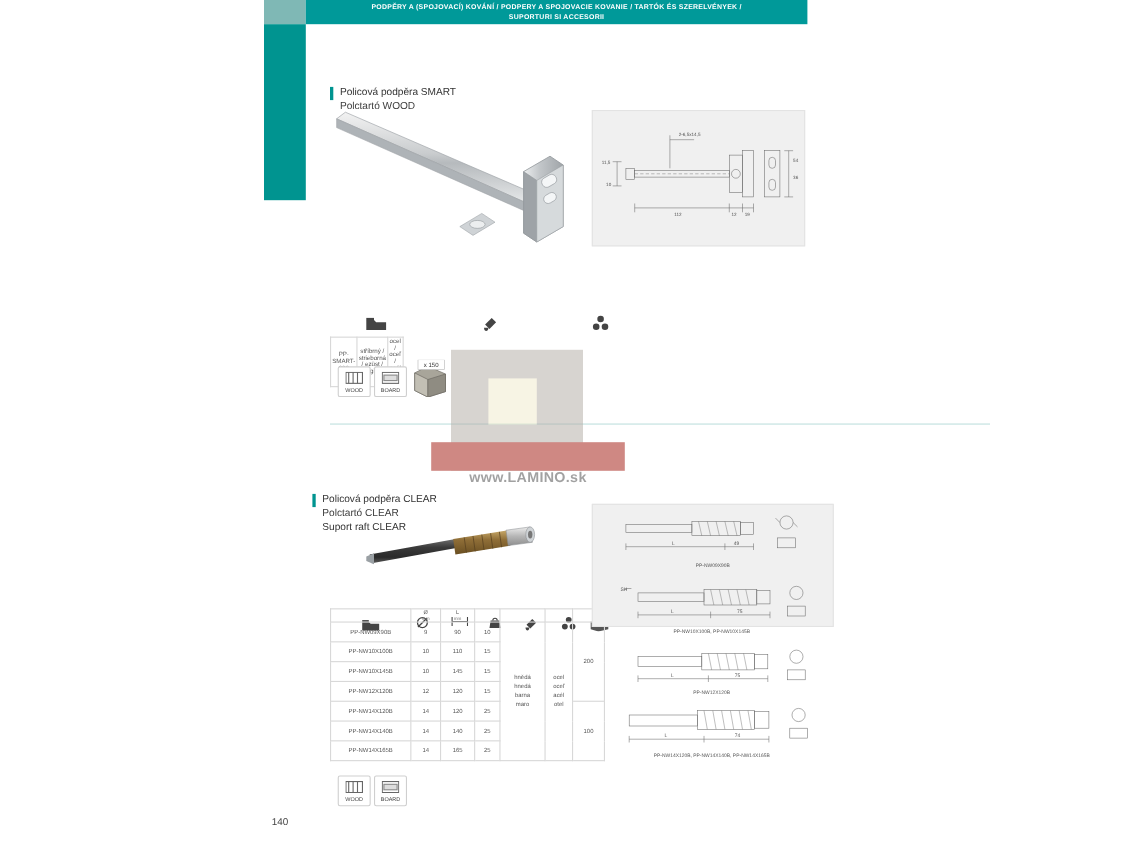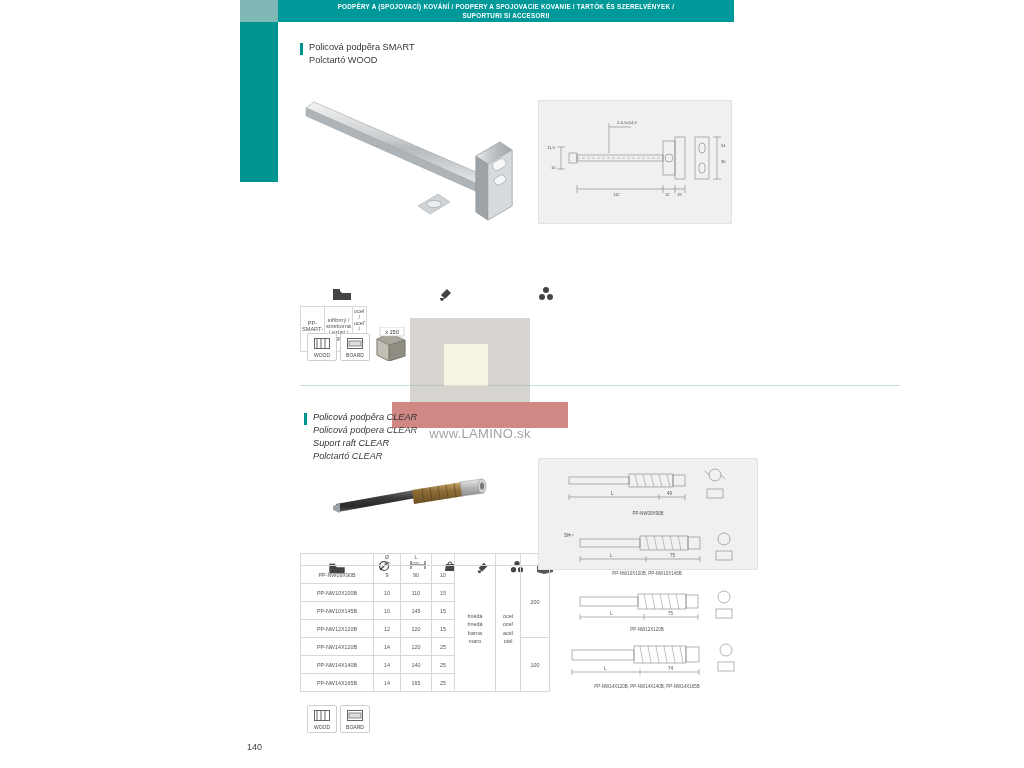--- a/index.html
+++ b/index.html
@@ -20,21 +20,21 @@
     background:#009999;color:#fff;
     font-size:6.3px;font-weight:bold;letter-spacing:.25px;
     display:flex;flex-direction:column;align-items:center;justify-content:center;
     text-align:center;line-height:1.45;
   }
   .hdr-bar span{display:block;}
   .side-tab{
     position:absolute;left:240px;top:22px;width:38px;height:160px;background:#009490;
   }
   
-  .sec{position:absolute;}
+  .sec{position:absolute;margin-top:36px;}
   .sec .accent{
     position:absolute;left:0;top:2px;width:3px;height:12px;background:#009490;
   }
   .sec .lines{
     margin-left:9px;font-size:9.2px;line-height:1.42;color:#3c3c3c;
   }
   .sec .lines div:nth-child(1),
   .sec .lines div:nth-child(3){color:#333;}
   
   .photo-smart{
@@ -65,21 +65,21 @@
   
   .wm{
     position:absolute;left:392px;top:318px;width:176px;height:140px;
     opacity:.55;pointer-events:none;
   }
   .wm .sq-out{position:absolute;left:18px;top:0;width:120px;height:110px;background:#b7b1ab;}
   .wm .sq-in{position:absolute;left:52px;top:26px;width:44px;height:42px;background:#f2eccf;}
   .wm .bar{position:absolute;left:0;top:84px;width:176px;height:26px;background:#a8271f;}
   .wm .txt{
     position:absolute;left:0;top:108px;width:176px;text-align:center;
-    font-size:13px;font-weight:normal;color:#555;letter-spacing:.3px;
+    font-size:13px;font-weight:bold;color:#555;letter-spacing:.3px;
   }
   
   table.cl{
     position:absolute;left:300px;top:553px;border-collapse:collapse;font-size:5.4px;color:#555;
   }
   table.cl td,table.cl th{
     border:1px solid #d8d8d8;text-align:center;vertical-align:middle;font-weight:normal;
     padding:0;
   }
   .unit{font-size:4.2px;color:#777;display:block;}
@@ -249,27 +249,26 @@
 
 <div class="divider"></div>
 
 <div class="wm">
   <div class="sq-out"></div>
   <div class="sq-in"></div>
   <div class="bar"></div>
   <div class="txt">www.LAMINO.sk</div>
 </div>
 
-<div class="sec" style="left:304px;top:411px;width:260px;font-style:italic;">
+<div class="sec" style="left:284px;top:411px;width:260px;">
   <div class="accent"></div>
   <div class="lines">
     <div>Policová podpěra CLEAR</div>
-    <div>Policová podpera CLEAR</div>
+    <div>Polctartó CLEAR</div>
     <div>Suport raft CLEAR</div>
-    <div>Polctartó CLEAR</div>
   </div>
 </div>
 
 <div style="position:absolute;left:330px;top:470px;width:170px;height:75px;">
   <svg width="170" height="75" viewBox="0 0 170 75">
     <defs>
       <linearGradient id="rod" x1="0" y1="0" x2="0" y2="1">
         <stop offset="0" stop-color="#6f6f6f"></stop>
         <stop offset="0.35" stop-color="#3a3a3a"></stop>
         <stop offset="0.75" stop-color="#2a2a2a"></stop>

